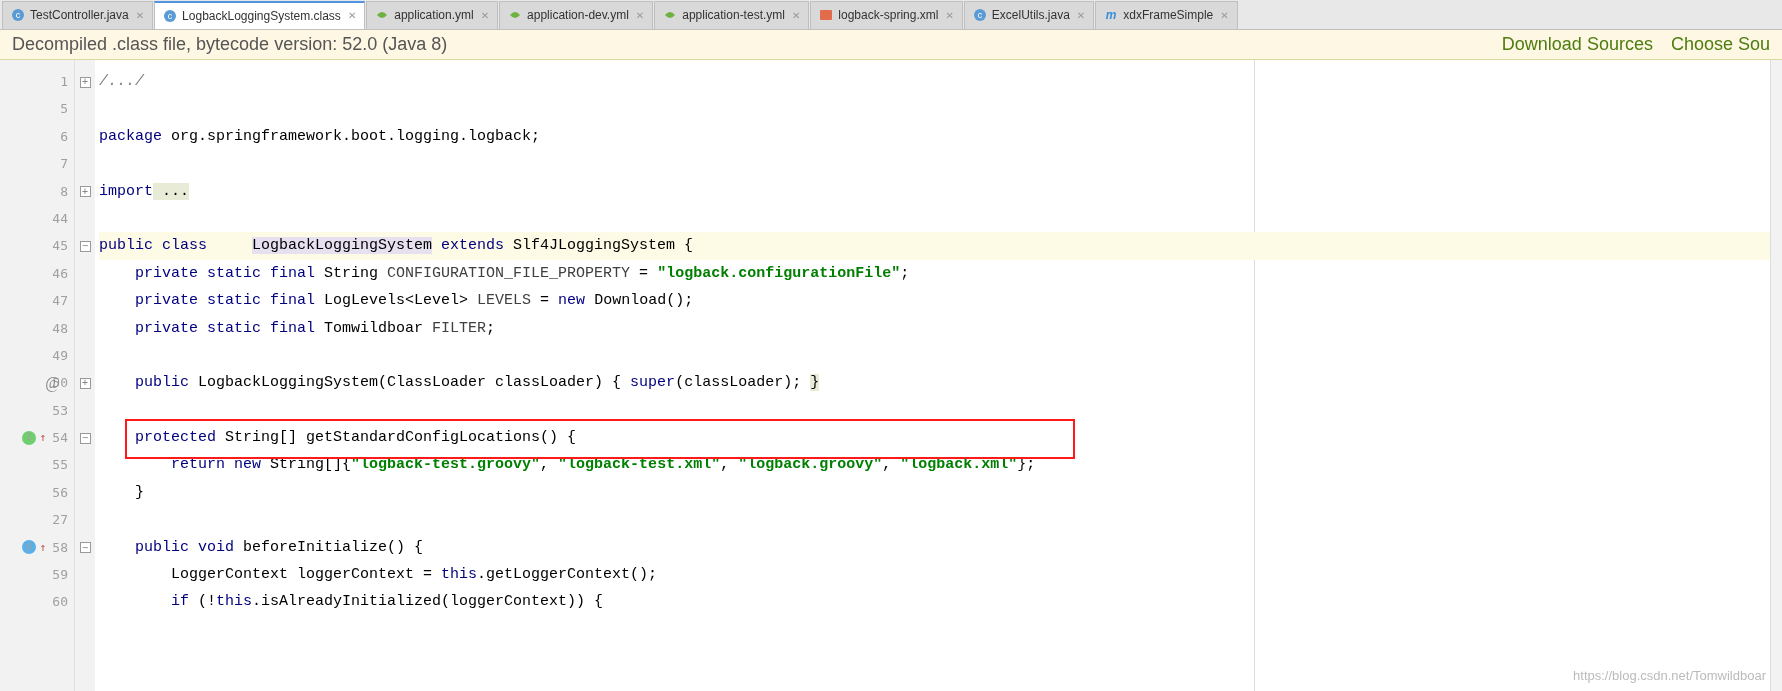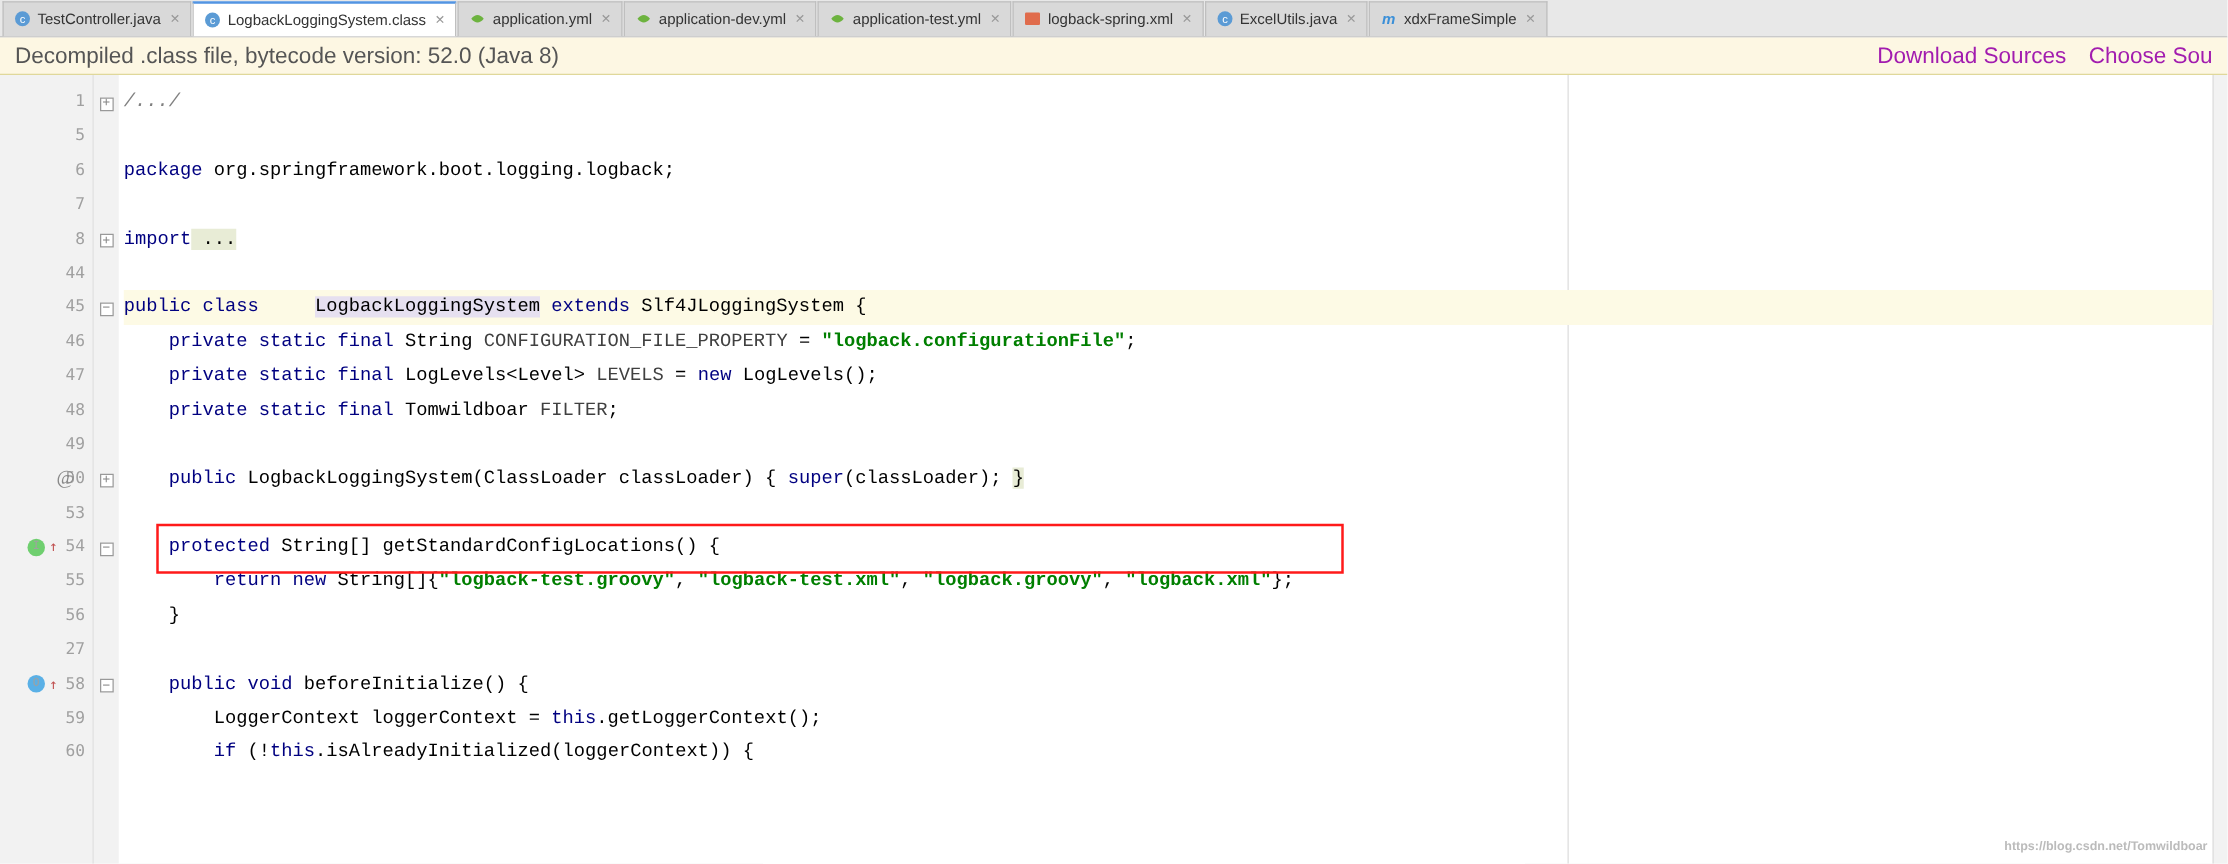--- a/index.html
+++ b/index.html
@@ -60,21 +60,21 @@
   justify-content: space-between;
   background: #fdf7e3;
   border-bottom: 1px solid #e0d89a;
   height: 30px;
   padding: 0 12px;
   font-size: 18px;
   color: #555;
 }
 .notif-left { display: flex; align-items: center; gap: 6px; }
 .notif-right { display: flex; gap: 18px; }
-.notif-link { color: #a21caf; cursor: pointer; }
+.notif-link { color: #4d7c0f; cursor: pointer; }
 
 
 .editor {
   display: flex;
   background: #fff;
   height: calc(100% - 60px);
   position: relative;
 }
 .gutter {
   width: 75px;
@@ -181,23 +181,22 @@
   width: 1px;
   background: #ddd;
   left: 1159px;
 }
 
 .watermark {
   position: absolute;
   bottom: 8px;
   right: 16px;
   color: #bbb;
-  font-size: 10px;
+  font-size: 13px;
   font-family: Arial, sans-serif;
-  font-weight: bold;
 }
 
 
 .file-icon svg { width: 14px; height: 14px; }
 </style>
 </head>
 <body>
 
 <div class="tabs-bar">
   <div class="tab">
@@ -338,21 +337,21 @@
     <div class="vsep"></div>
 
     <div class="cline"><span class="cm">/.../</span></div>
     <div class="cline"></div>
     <div class="cline"><span class="kw">package</span><span> org.springframework.boot.logging.logback;</span></div>
     <div class="cline"></div>
     <div class="cline"><span class="kw">import</span><span class="hl-dots"> ...</span></div>
     <div class="cline"></div>
     <div class="cline hl-line"><span class="kw">public class </span><span class="hl-name">LogbackLoggingSystem</span><span class="kw"> extends </span><span>Slf4JLoggingSystem {</span></div>
     <div class="cline">    <span class="kw">private static final </span><span>String </span><span class="id">CONFIGURATION_FILE_PROPERTY</span><span> = </span><span class="str">"logback.configurationFile"</span><span>;</span></div>
-    <div class="cline">    <span class="kw">private static final </span><span>LogLevels&lt;Level&gt; </span><span class="id">LEVELS</span><span> = </span><span class="kw">new </span><span>LogLevels();</span></div>
+    <div class="cline">    <span class="kw">private static final </span><span>LogLevels&lt;Level&gt; </span><span class="id">LEVELS</span><span> = </span><span class="kw">new </span><span>Download();</span></div>
     <div class="cline">    <span class="kw">private static final </span><span>Tomwildboar </span><span class="id">FILTER</span><span>;</span></div>
     <div class="cline"></div>
     <div class="cline">    <span class="kw">public </span><span>LogbackLoggingSystem(ClassLoader classLoader) { </span><span class="kw">super</span><span>(classLoader); </span><span class="hl-dots">}</span></div>
     <div class="cline"></div>
     <div class="cline">    <span class="kw">protected </span><span>String[] </span><span>getStandardConfigLocations</span><span>() {</span></div>
     <div class="cline">        <span class="kw">return new </span><span>String[]{</span><span class="str">"logback-test.groovy"</span><span>, </span><span class="str">"logback-test.xml"</span><span>, </span><span class="str">"logback.groovy"</span><span>, </span><span class="str">"logback.xml"</span><span>};</span></div>
     <div class="cline">    }</div>
     <div class="cline"></div>
     <div class="cline">    <span class="kw">public void </span><span>beforeInitialize</span><span>() {</span></div>
     <div class="cline">        <span>LoggerContext loggerContext = </span><span class="kw">this</span><span>.getLoggerContext();</span></div>

